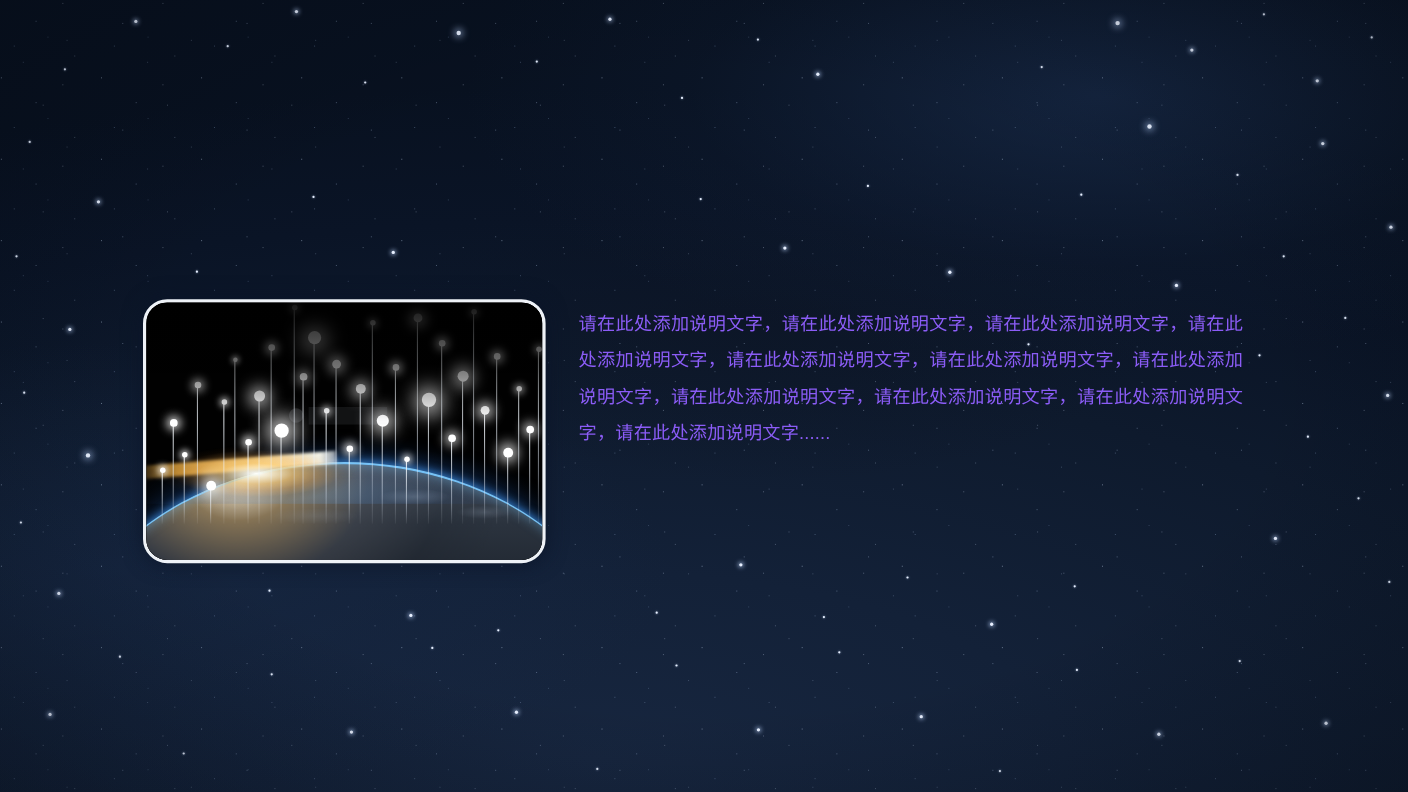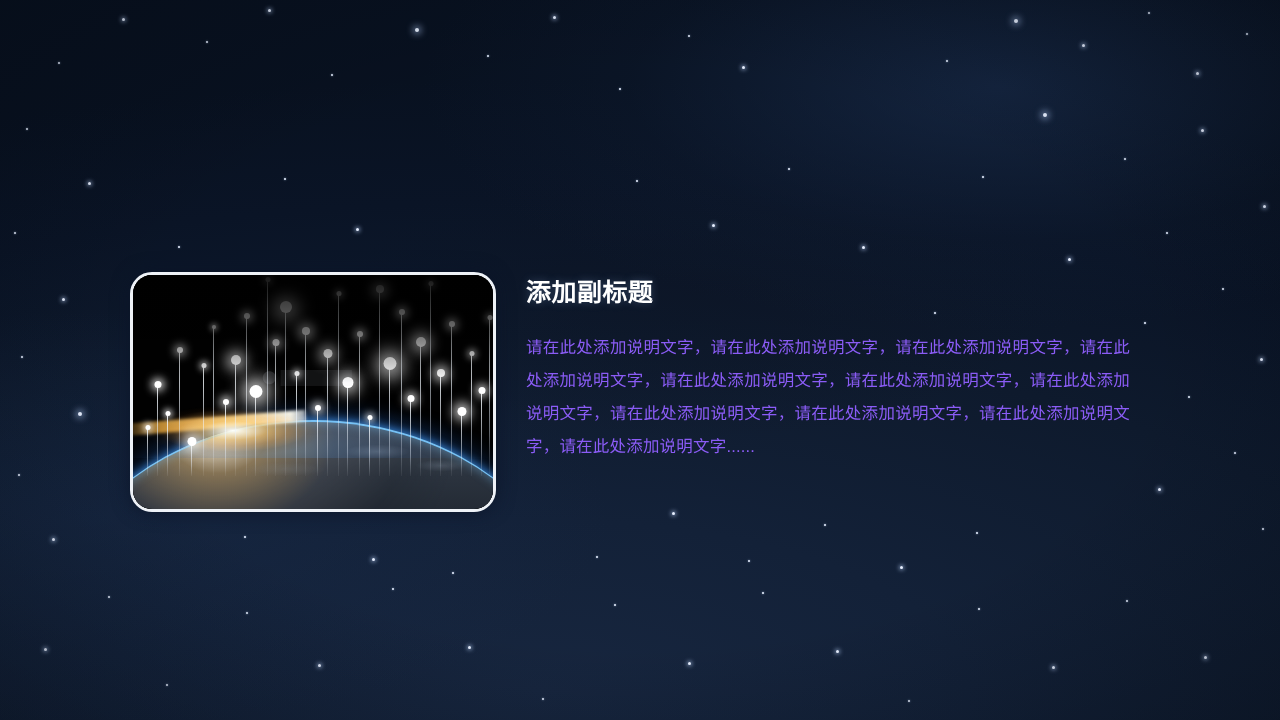--- a/index.html
+++ b/index.html
@@ -457,17 +457,16 @@
             <i style="width:5px;height:5px;box-shadow:0 0 7px 2px rgba(255,255,255,.75);"></i>
           </span>
       </div>
 
       <div class="photo-dark-top"></div>
       <div class="photo-watermark"></div>
     </div>
   </div>
 
   <div class="text-block">
-    <h2 class="subtitle">添加副标题</h2>
     <p class="body-text">请在此处添加说明文字，请在此处添加说明文字，请在此处添加说明文字，请在此处添加说明文字，请在此处添加说明文字，请在此处添加说明文字，请在此处添加说明文字，请在此处添加说明文字，请在此处添加说明文字，请在此处添加说明文字，请在此处添加说明文字......</p>
   </div>
 
 </div>
 
 </body></html>

